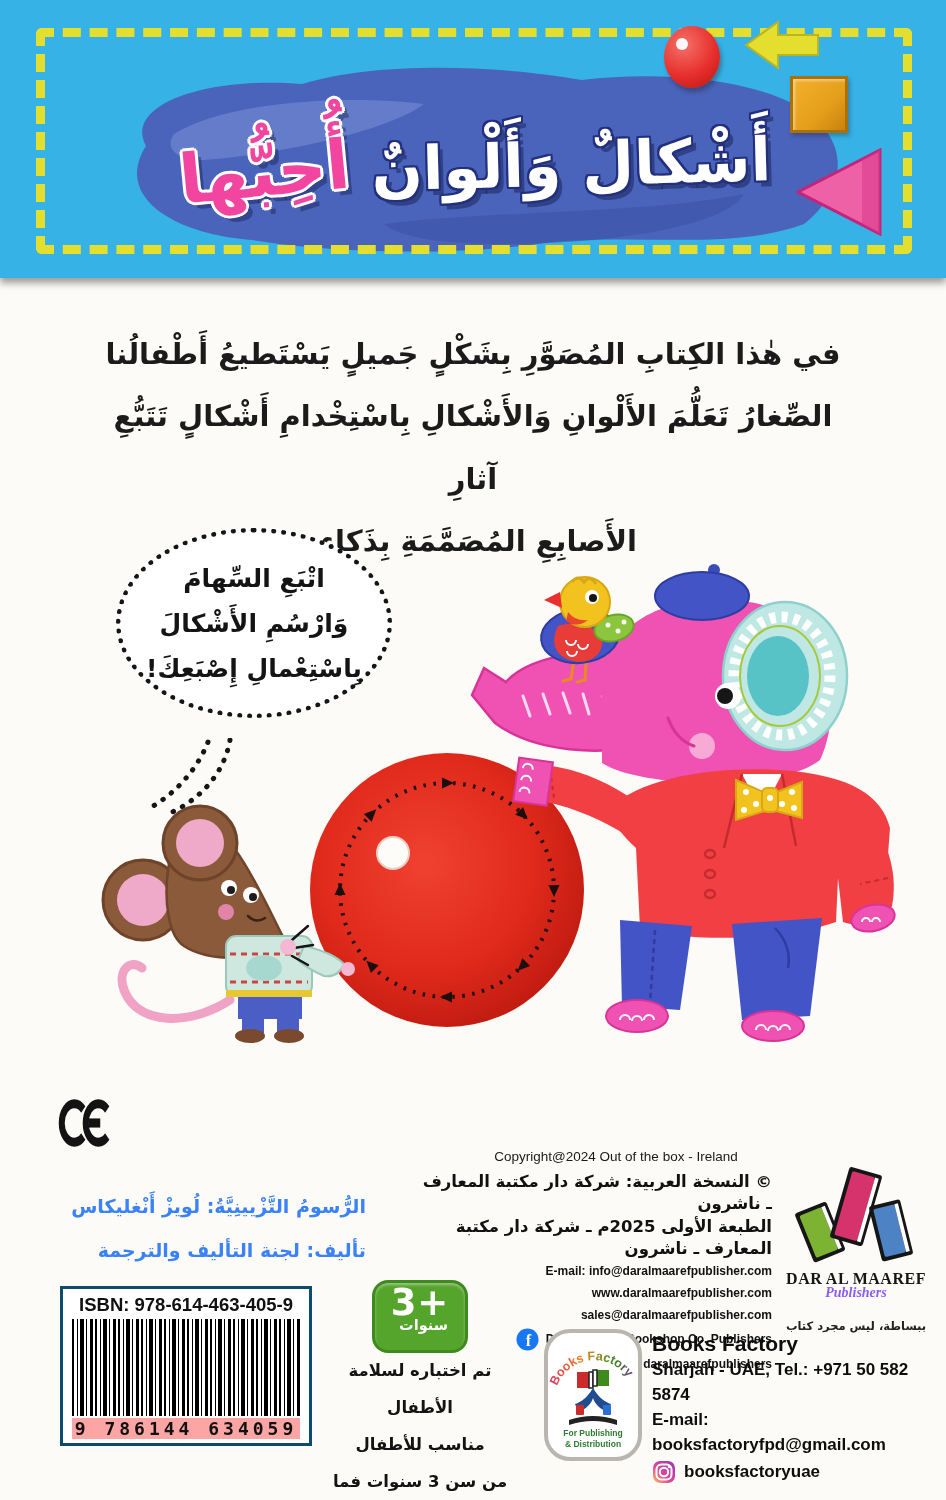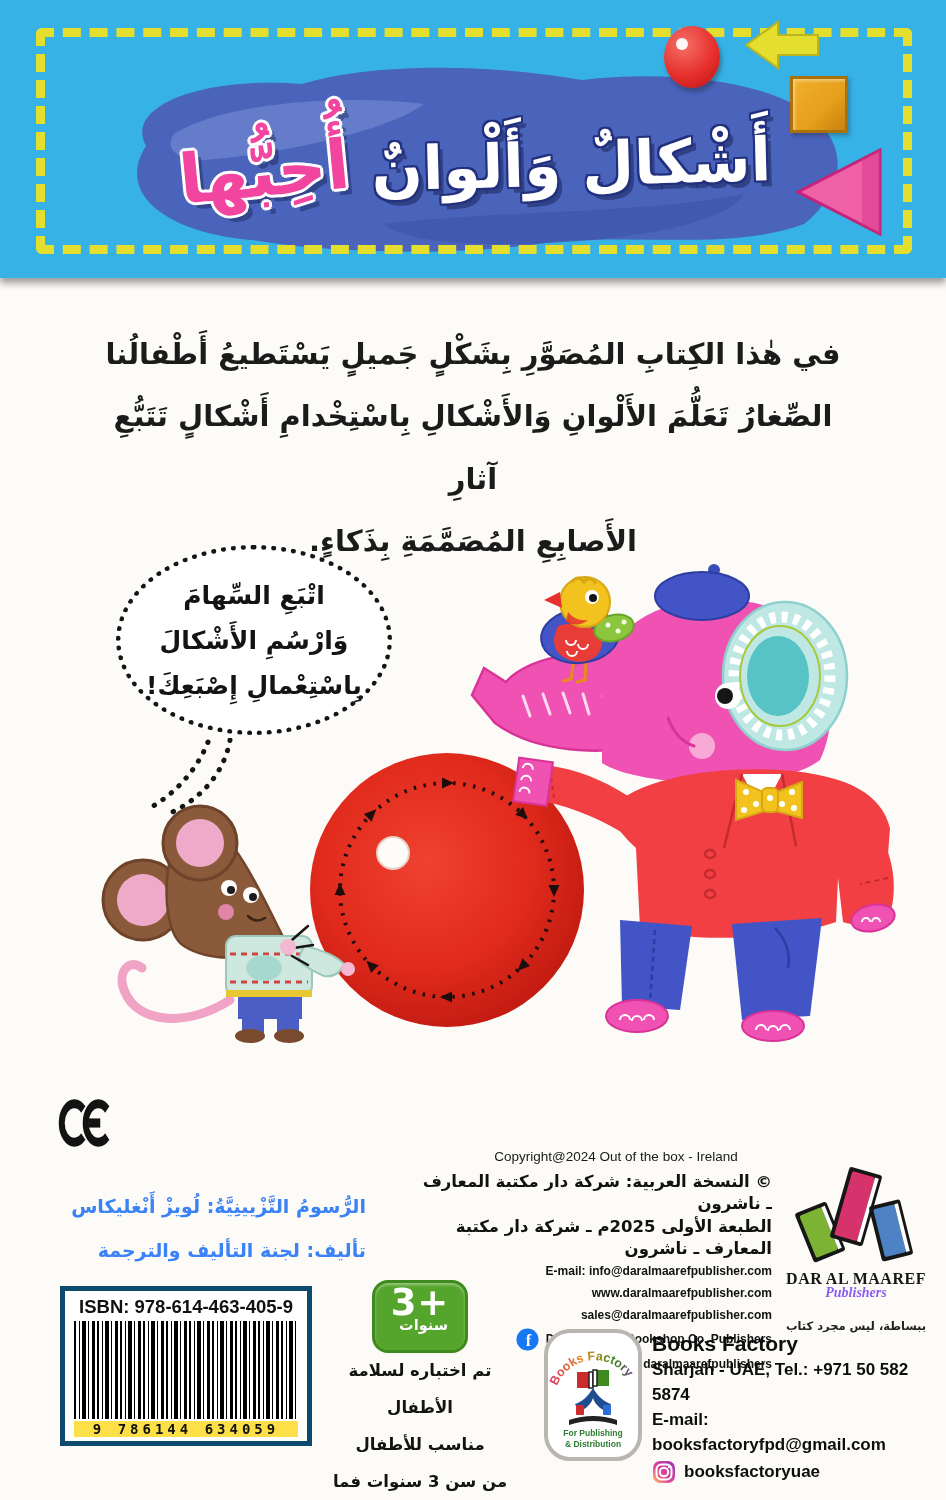--- a/index.html
+++ b/index.html
@@ -27,21 +27,21 @@
   .hdr-square { position:absolute; left:790px; top:76px; width:58px; height:57px;
                 background:linear-gradient(135deg,#f2b02b 0%,#e49f1b 60%,#c9820e 100%);
                 border:3px solid #a8710c; box-shadow:inset 2px 2px 3px rgba(255,255,255,.4), 2px 3px 4px rgba(30,30,30,.3); }
   .hdr-tri { position:absolute; left:796px; top:148px; }
 
   
   .intro { position:absolute; left:103px; top:323px; width:740px; direction:rtl; text-align:center;
            font-size:29px; font-weight:bold; color:#1b1b1b; line-height:2.15; white-space:pre-line; }
 
   
-  .bubble { position:absolute; left:116px; top:545px; width:276px; height:190px; border-radius:50%;
+  .bubble { position:absolute; left:116px; top:528px; width:276px; height:190px; border-radius:50%;
             border:5px dotted #151515; display:flex; align-items:center; justify-content:center;
             direction:rtl; text-align:center; font-size:25px; font-weight:bold; color:#141414;
             line-height:1.8; white-space:pre-line; background:#fff; }
   .bubble-tail { position:absolute; left:130px; top:738px; }
 
   
   .illustration { position:absolute; left:80px; top:548px; }
 
   
   .ce { position:absolute; left:58px; top:1098px; }
@@ -56,28 +56,28 @@
 
   .dam-logo { position:absolute; left:780px; top:1164px; width:152px; text-align:center; }
   .dam-name { font-family:"Liberation Serif", serif; font-weight:bold; font-size:16px; letter-spacing:.5px; color:#161616; margin-top:-2px; }
   .dam-pub { font-family:"Liberation Serif", serif; font-style:italic; font-weight:bold; font-size:14px; color:#8b5cf6; margin-top:-3px; }
   .dam-tag { direction:rtl; font-size:11.5px; font-weight:bold; color:#222; margin-top:18px; }
 
   .credits { position:absolute; left:58px; top:1184px; width:308px; direction:rtl; text-align:right;
              font-size:19px; font-weight:bold; color:#3b82f6; line-height:44px; white-space:pre-line; }
 
   .isbn-box { position:absolute; left:60px; top:1286px; width:252px; height:160px; background:#fff;
-              border:5px solid #0c4a6e; padding:5px 9px 4px; display:flex; flex-direction:column; }
+              border:3px solid #0c4a6e; padding:5px 9px 4px; display:flex; flex-direction:column; }
   .isbn-label { font-family:"Liberation Sans", sans-serif; font-size:18.5px; font-weight:bold; color:#111; text-align:center; }
   .barcode { flex:1; margin-top:3px;
      background:repeating-linear-gradient(90deg,
        #000 0 2px, #fff 2px 5px, #000 5px 6px, #fff 6px 8px, #000 8px 12px,
        #fff 12px 14px, #000 14px 15px, #fff 15px 18px, #000 18px 21px, #fff 21px 23px); }
-  .isbn-digits { font-family:"DejaVu Sans Mono", monospace; font-size:14px; font-weight:bold; color:#111;
-                 text-align:center; letter-spacing:4px; background:#fde047; margin-top:2px; }
+  .isbn-digits { font-family:"DejaVu Sans Mono", monospace; font-size:18px; font-weight:bold; color:#111;
+                 text-align:center; letter-spacing:4px; background:#fca5a5; margin-top:2px; }
 
   .age-badge { position:absolute; left:372px; top:1280px; width:96px; height:73px; background:#55a42c;
                border:3px solid #3f8a1e; border-radius:16px; color:#fff; text-align:center;
                box-shadow:inset 0 2px 3px rgba(255,255,255,.4); }
   .age-num { font-size:37px; font-weight:bold; line-height:40px; letter-spacing:1px; }
   .age-unit { font-size:14.5px; font-weight:bold; margin-top:-6px;padding-left:7px; }
   .safety { position:absolute; left:322px; top:1352px; width:196px; direction:rtl; text-align:center;
             font-size:16.5px; font-weight:bold; color:#131313; line-height:37px; white-space:pre-line; }
 
   .bf-badge { position:absolute; left:543px; top:1328px; }

